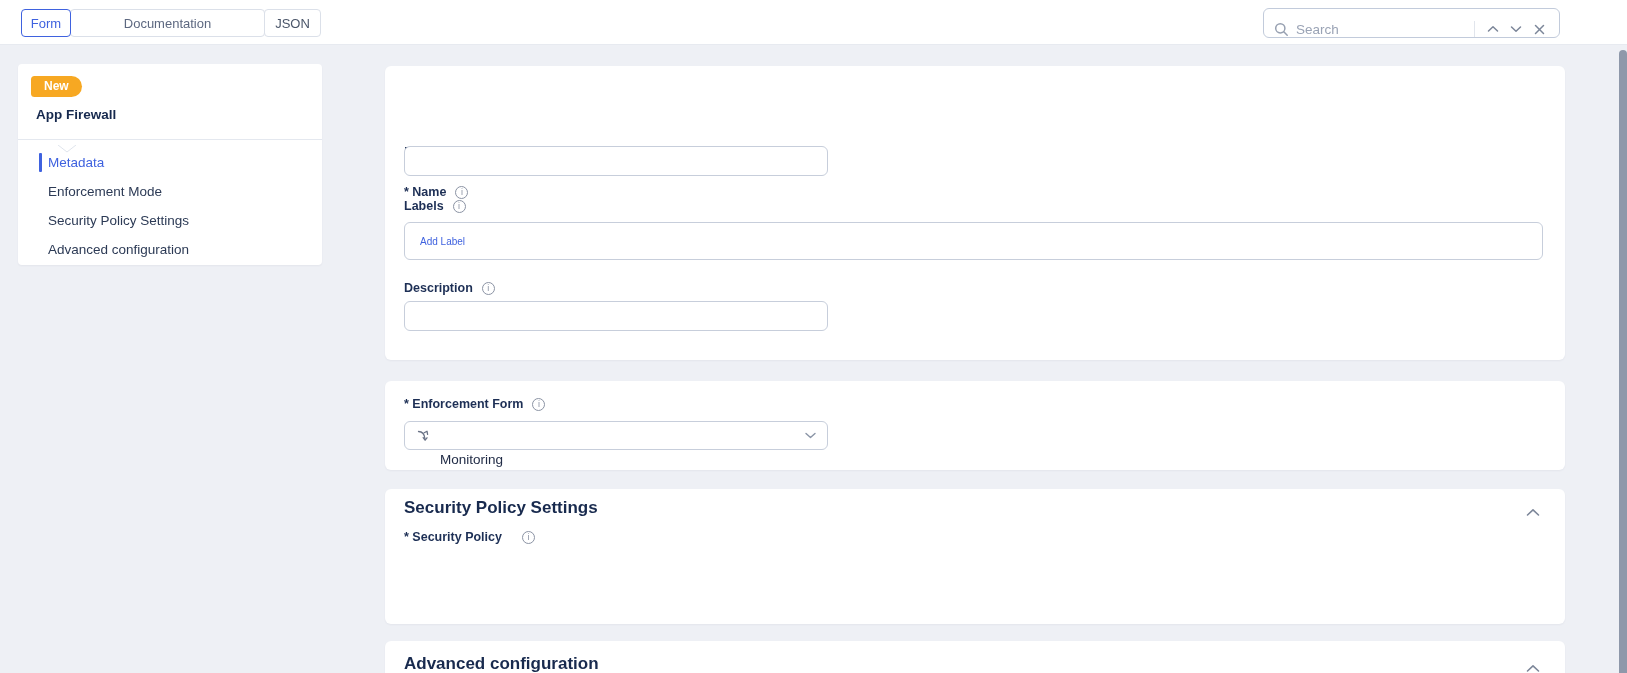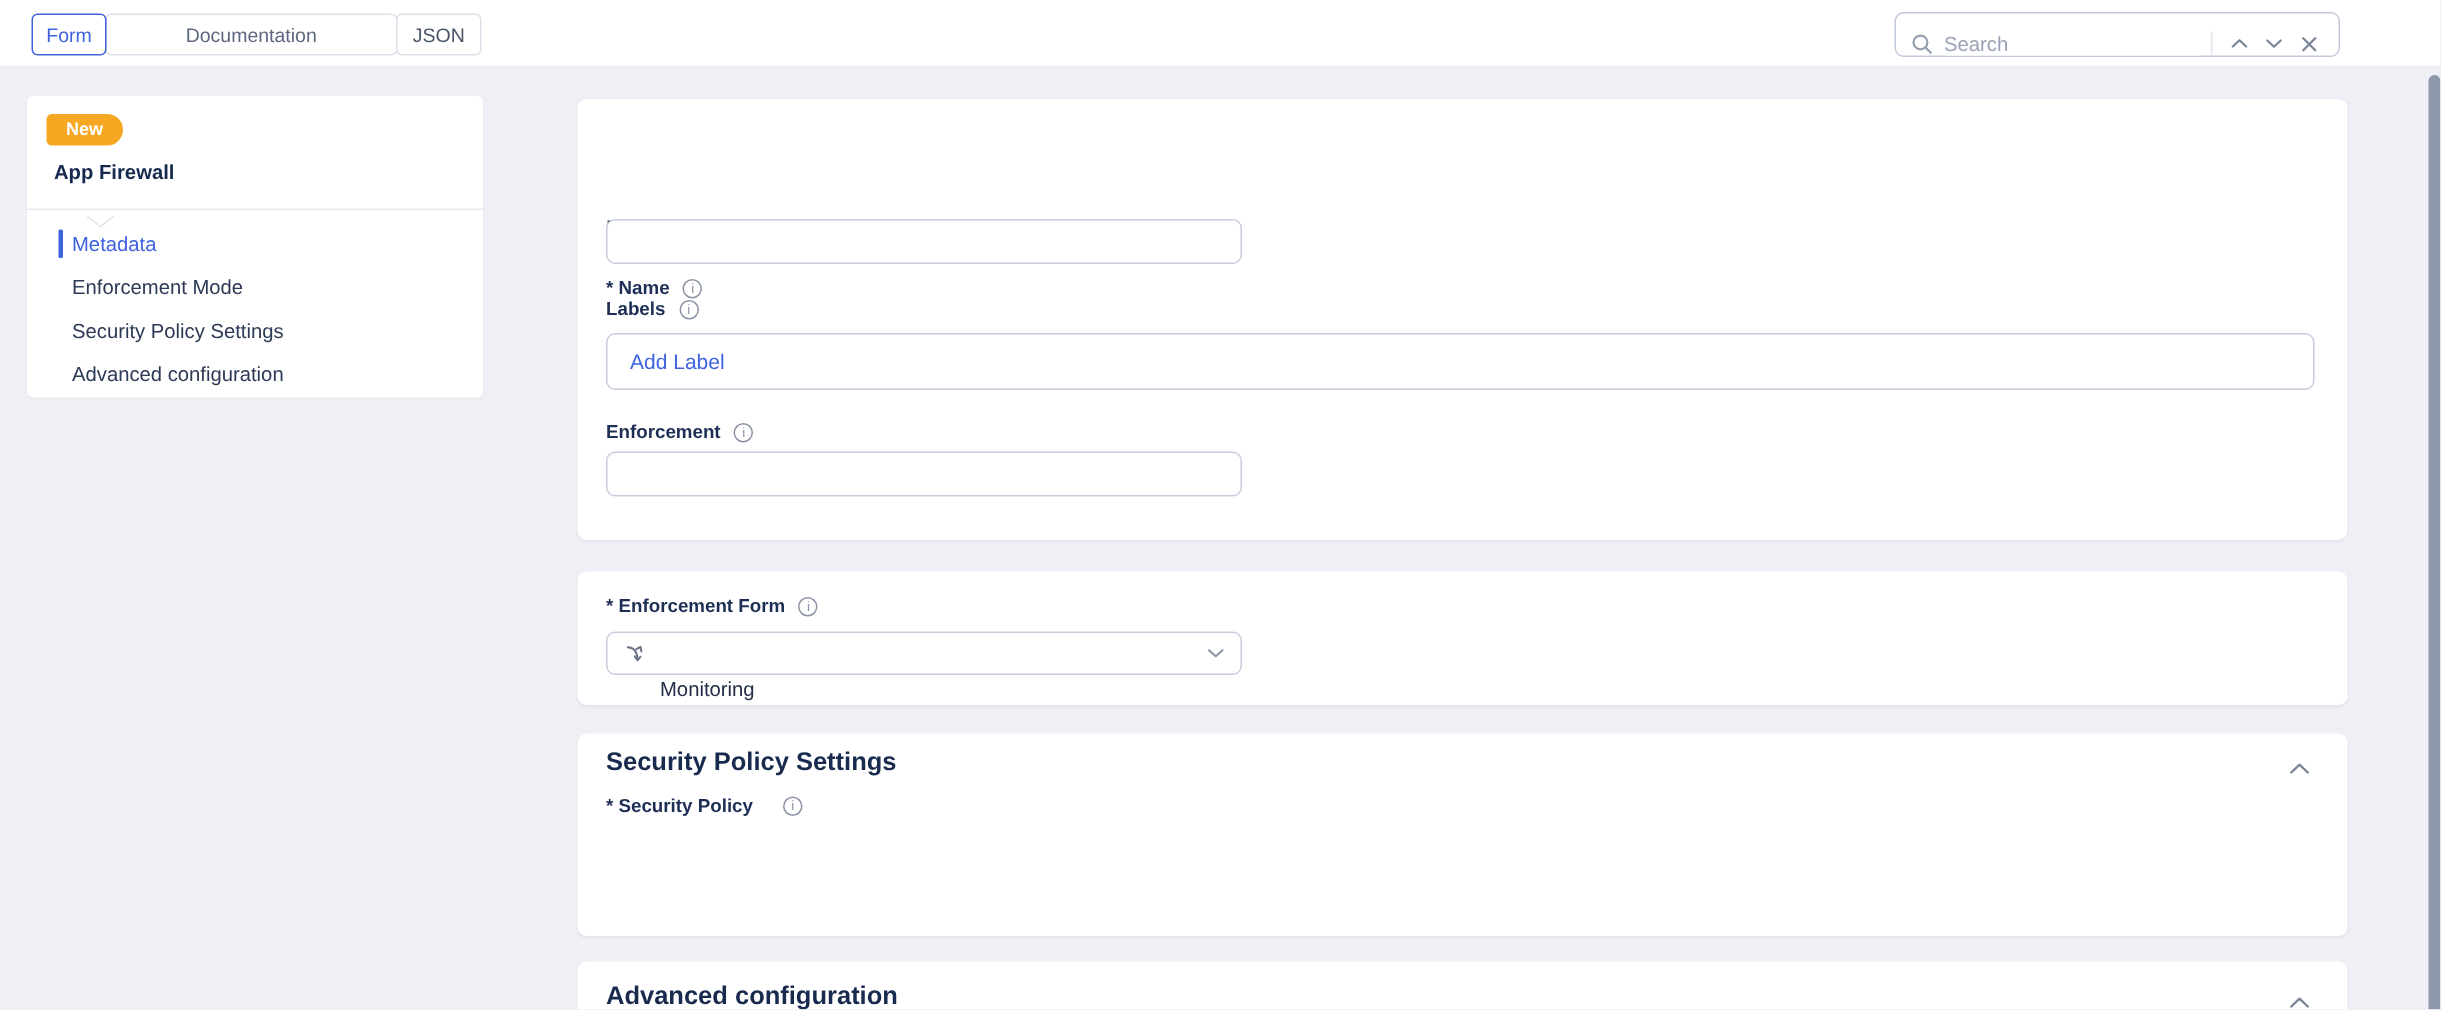--- a/index.html
+++ b/index.html
@@ -210,21 +210,21 @@
     width: 1139px; height: 38px;
     border: 1px solid #c7cedb;
     border-radius: 6px;
     background: #fff;
     display: flex;
     align-items: center;
     padding: 0 15px;
     cursor: text;
   }
   .add-label {
-    font-size: 14px;
+    font-size: 10px;
     color: #3f62df;
     cursor: pointer;
   }
   .select {
     position: absolute;
     left: 19px;
     width: 424px; height: 29px;
     border: 1px solid #c7cedb;
     border-radius: 6px;
     background: #fff;
@@ -339,21 +339,21 @@
 
       <div class="field-label" style="top:133px;">
         <span>Labels</span>
         <span class="info-icon">i</span>
       </div>
       <div class="labels-box">
         <span class="add-label">Add Label</span>
       </div>
 
       <div class="field-label" style="top:215px;">
-        <span>Enforcement</span>
+        <span>Description</span>
         <span class="info-icon">i</span>
       </div>
       <input class="text-input" style="top: 235px;" value="">
     </section>
 
     <section class="card card-enforcement">
       <div class="field-label" style="top:16px;">
         <span>* Enforcement Form</span>
         <span class="info-icon">i</span>
       </div>

